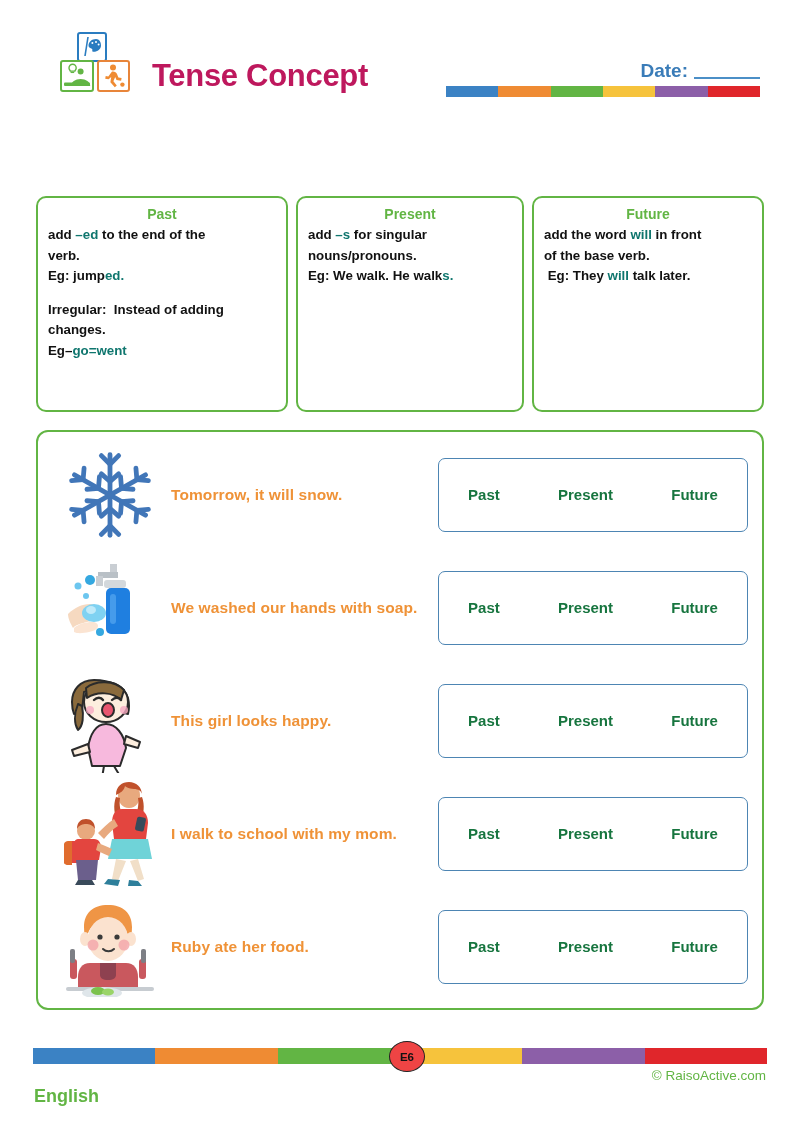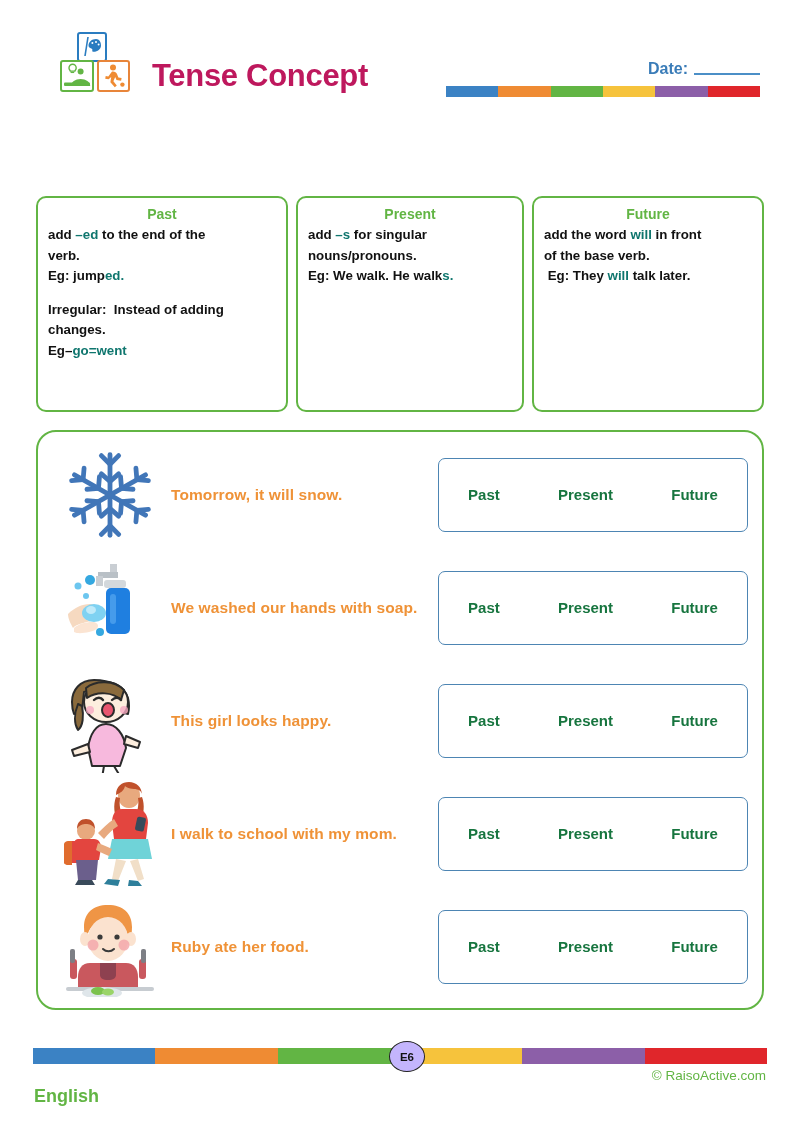--- a/index.html
+++ b/index.html
@@ -19,21 +19,21 @@
   .logo .sq-green { left:2px; top:28px; width:34px; height:32px; border:2px solid #62b544; }
   .logo .sq-orange { left:39px; top:28px; width:33px; height:32px; border:2px solid #e8853a; }
   .logo svg { display:block; }
 
   .title {
     position:absolute; left:152px; top:58px;
     font-size:31px; font-weight:700; color:#be185d;
     letter-spacing:-0.3px; white-space:nowrap;
   }
   .date-wrap { position:absolute; right:40px; top:60px; display:flex; align-items:flex-end; gap:6px; }
-  .date-label { font-size:16px; font-weight:700; color:#3a7cb8; }
+  .date-label { font-size:19px; font-weight:700; color:#3a7cb8; }
   .date-line { width:66px; height:2px; background:#4b8fc7; margin-bottom:3px; }
 
   .hdr-bar { position:absolute; left:446px; top:86px; width:314px; height:11px; display:flex; }
   .hdr-bar span { flex:1; }
 
   
   .banner {
     position:absolute; left:36px; top:126px; width:728px; height:62px;
     background:#5fb74b; border-radius:16px;
     display:flex; align-items:center; padding-left:22px; gap:16px;
@@ -52,21 +52,21 @@
   .rule-title {
     text-align:center; color:#62b544; font-size:14px; font-weight:700; margin-bottom:3px;
   }
   .rule-body { font-size:13.3px; font-weight:700; color:#111; line-height:1.55; }
   .g { color:#0f766e; }
   .rule-gap { height:13px; }
 
   
   .panel {
     position:absolute; left:36px; top:430px; width:728px; height:580px;
-    border:2.5px solid #62b544; border-radius:20px; background:#fff;
+    border:2.5px solid #62b544; border-radius:12px; background:#fff;
     padding: 6px 0 6px 0;
   }
   .q-row { display:flex; align-items:center; height:113px; padding:0 14px 0 14px; }
   .q-art { width:115px; height:105px; flex:0 0 115px; display:flex; align-items:center; justify-content:center; }
   .q-art svg { display:block; }
   .q-text {
     flex:1; font-size:15.5px; font-weight:700; color:#ef9237;
     padding-left:4px; letter-spacing:0.1px;
   }
   .answers {
@@ -74,21 +74,21 @@
     display:flex; align-items:center; justify-content:space-around; background:#fff;
   }
   .ans { font-size:15px; font-weight:700; color:#17753f; }
 
   
   .footer { position:absolute; left:0; bottom:31px; width:800px; height:60px; }
   .ftr-bar { position:absolute; left:33px; top:8px; width:734px; height:16px; display:flex; }
   .ftr-bar span { flex:1; }
   .badge {
     position:absolute; left:389px; top:1px; width:36px; height:31px;
-    border:1.8px solid #222; border-radius:50%; background:#c4b5fd;
+    border:1.8px solid #222; border-radius:50%; background:#ef4444;
     display:flex; align-items:center; justify-content:center;
     font-size:11.5px; font-weight:700; color:#111;
   }
   .ftr-left { position:absolute; left:34px; top:46px; font-size:18px; font-weight:700; color:#62b544; }
   .ftr-right { position:absolute; right:34px; top:28px; font-size:13.5px; font-weight:400; color:#62b544; }
 </style>
 </head>
 <body>
 
 <div class="page">

